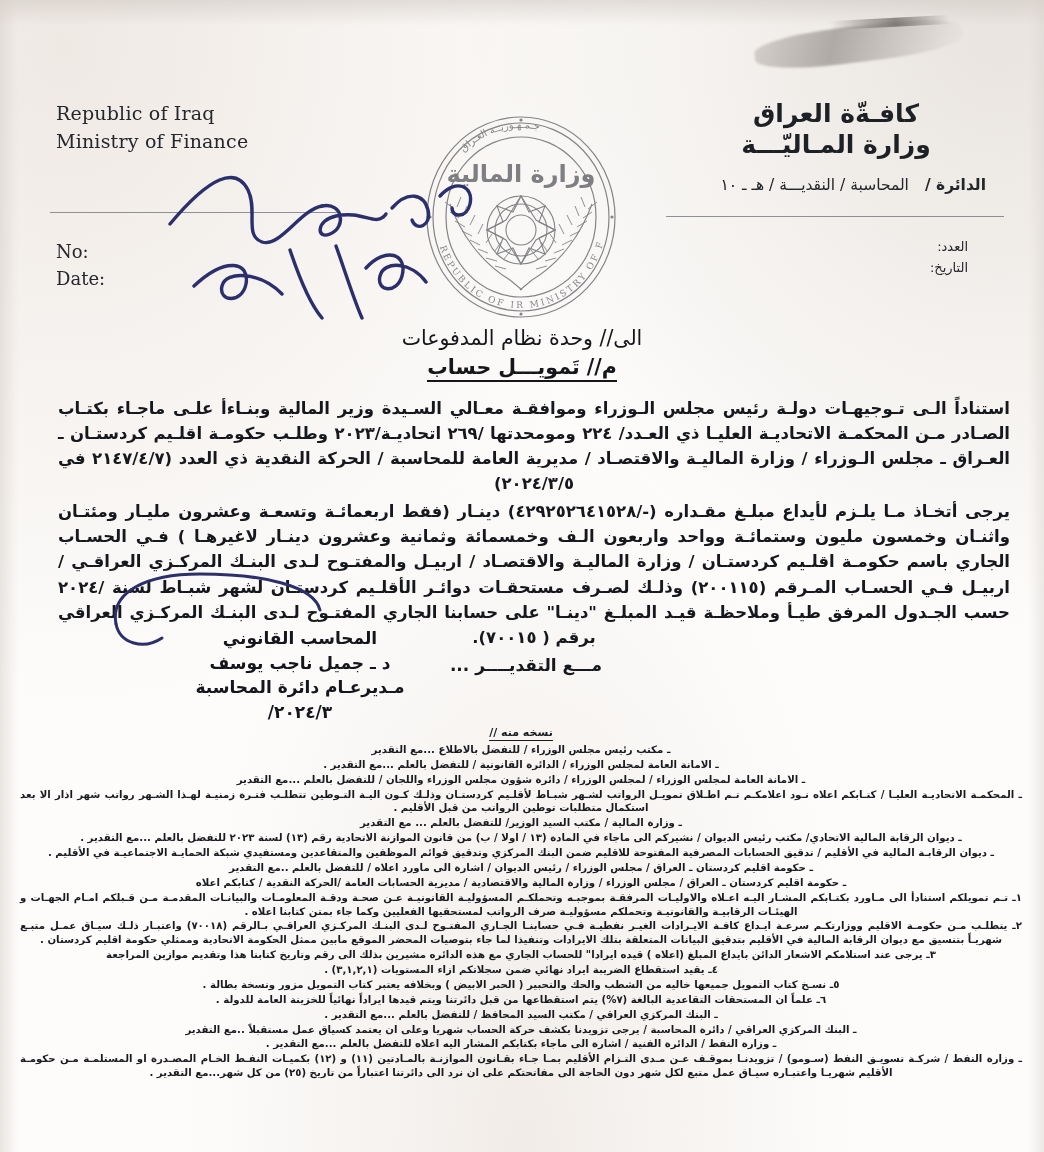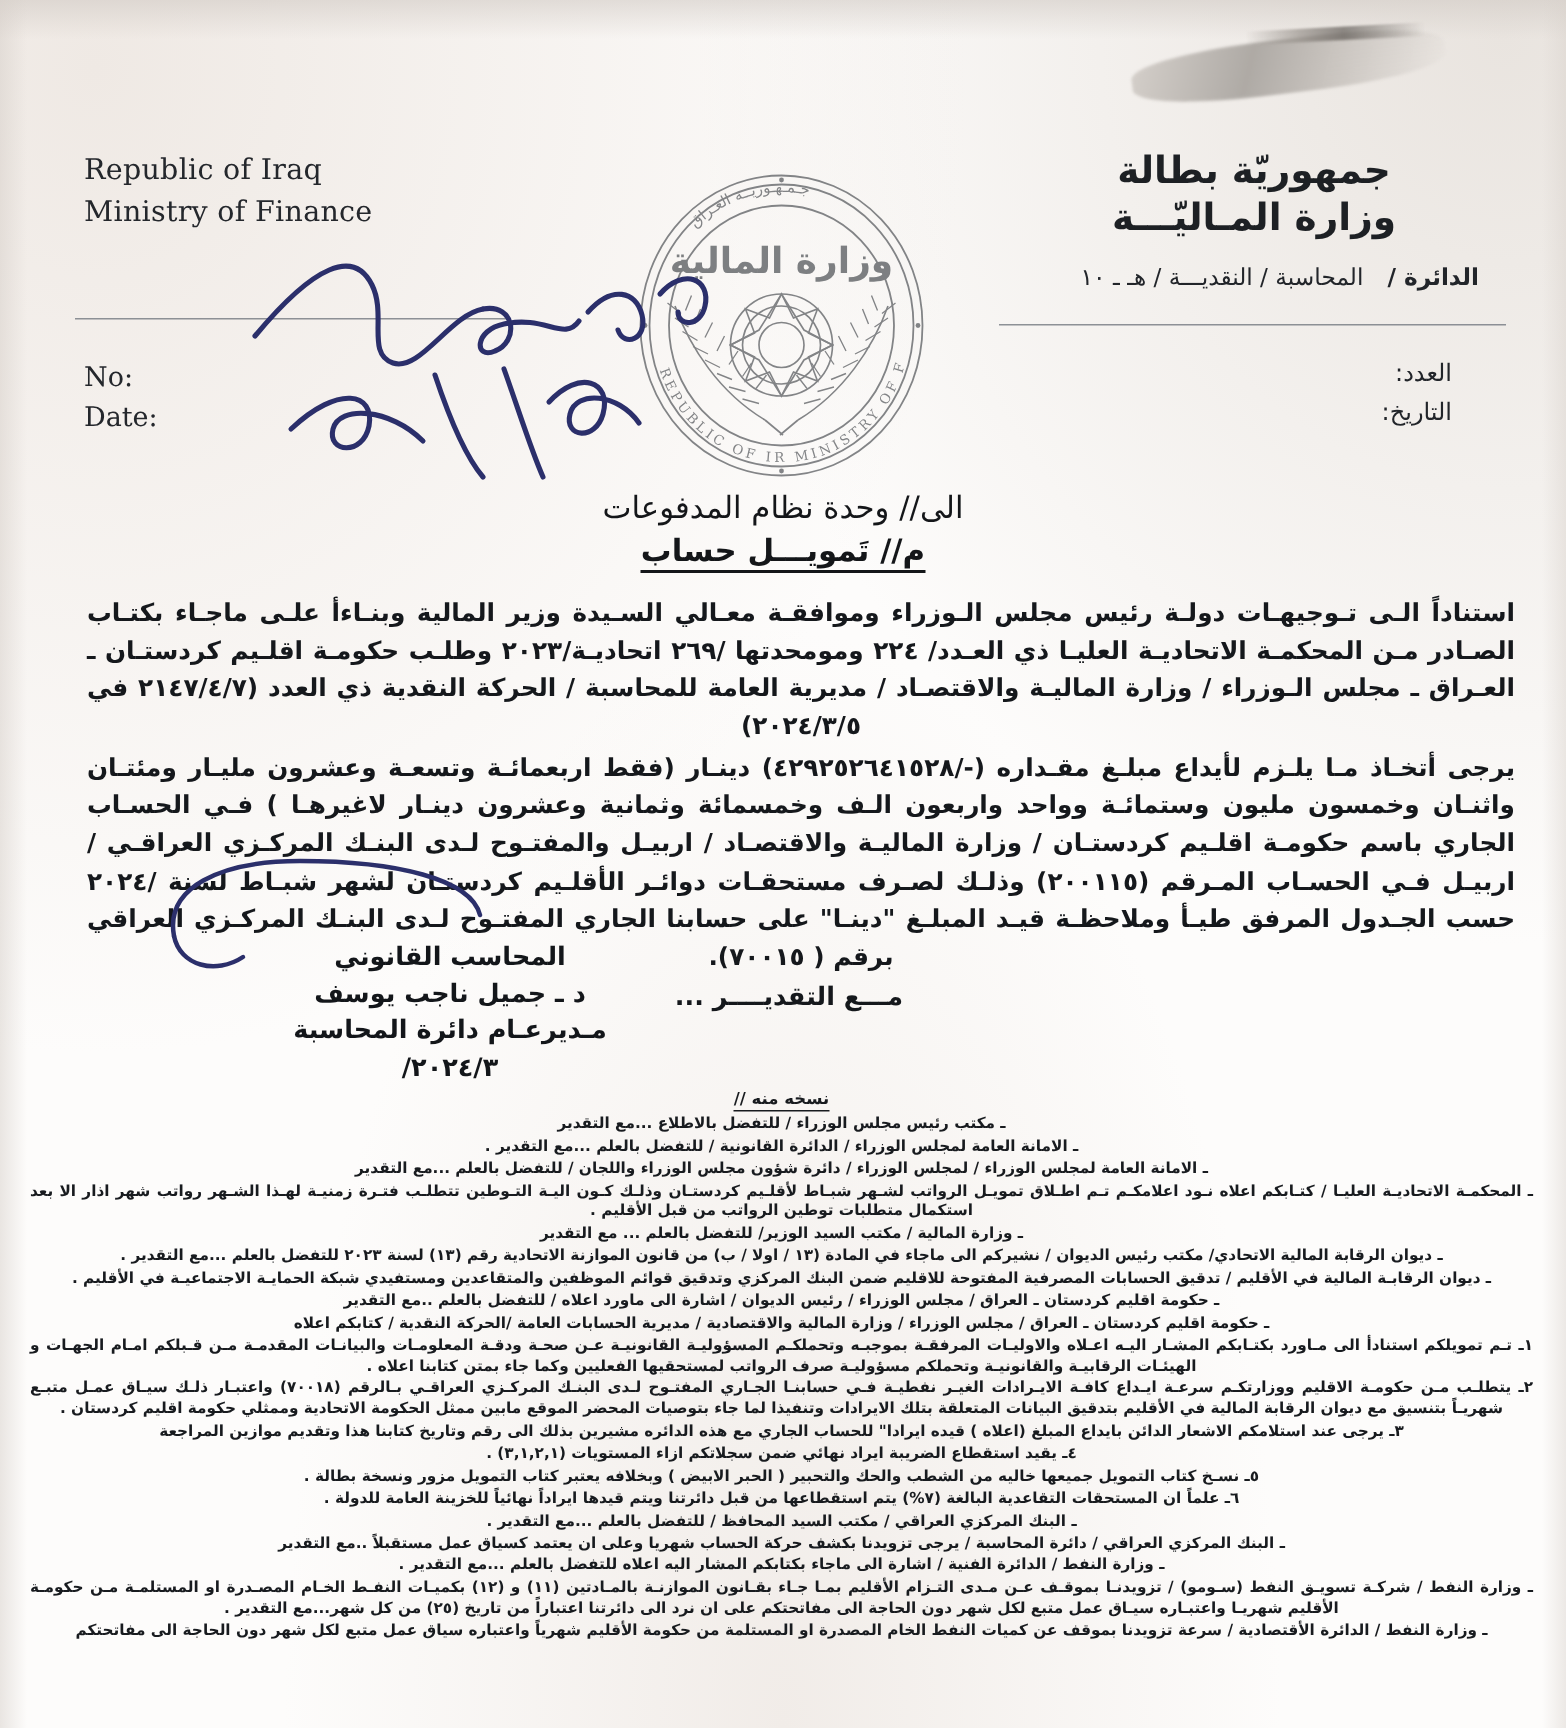--- a/index.html
+++ b/index.html
@@ -44,21 +44,21 @@
 
   .hdr-ar{position:absolute;right:58px;top:98px;text-align:center;direction:rtl;width:300px;}
   .hdr-ar .l1{font-size:25px;font-weight:bold;letter-spacing:1px;color:#1d2024;line-height:1.25;}
   .hdr-ar .l2{font-size:25px;font-weight:bold;letter-spacing:3px;color:#1d2024;line-height:1.3;}
   .dept-row{position:absolute;right:58px;top:176px;width:330px;direction:rtl;display:flex;
     justify-content:flex-start;gap:16px;font-size:15.5px;color:#22252a;white-space:nowrap;}
   .dept-row .k{font-weight:bold;letter-spacing:1px;}
   .dept-row .v{letter-spacing:.6px;}
   .hdr-rule-r{position:absolute;right:40px;top:216px;width:338px;height:1.4px;background:#7a7f86;opacity:.85;}
   .meta-r{position:absolute;right:76px;top:236px;direction:rtl;
-    font-size:16px;line-height:1.65;color:#22252a;}
+    font-size:13px;line-height:1.65;color:#22252a;}
 
   
   .seal{position:absolute;left:398px;top:112px;width:246px;height:210px;opacity:.72;}
 
   
   .to-block{position:absolute;left:0;right:0;top:326px;text-align:center;direction:rtl;}
   .to-line{font-size:20.5px;font-weight:normal;color:#141619;letter-spacing:.3px;margin-bottom:5px;}
   .subj-line{font-size:20.5px;font-weight:bold;color:#141619;display:inline-block;
     border-bottom:2.2px solid #141619;padding-bottom:1px;letter-spacing:.4px;}
 
@@ -98,21 +98,21 @@
     <div>Republic of Iraq</div>
     <div>Ministry of Finance</div>
   </div>
   <div class="hdr-rule-l"></div>
   <div class="nodate">
     <div>No:</div>
     <div>Date:</div>
   </div>
 
   <div class="hdr-ar">
-    <div class="l1">جمهوريّة بطالة</div>
+    <div class="l1">كافـةّة العراق</div>
     <div class="l2">وزارة المـاليّـــة</div>
   </div>
   <div class="dept-row">
     <span class="k">الدائرة /</span>
     <span class="v">المحاسبة / النقديـــة / هـ ـ ١٠</span>
   </div>
   <div class="hdr-rule-r"></div>
   <div class="meta-r">
     <div>العدد:</div>
     <div>التاريخ:</div>
@@ -224,16 +224,15 @@
     <div class="num-item">٢ـ يتطلـب مـن حكومـة الاقليم ووزارتكـم سرعـة ايـداع كافـة الايـرادات الغيـر نفطيـة فـي حسابنـا الجـاري المفتـوح لـدى البنـك المركـزي العراقـي بـالرقم (٧٠٠١٨) واعتبـار ذلـك سيـاق عمـل متبـع شهريـاً بتنسيق مع ديوان الرقابة المالية في الأقليم بتدقيق البيانات المتعلقة بتلك الايرادات وتنفيذا لما جاء بتوصيات المحضر الموقع مابين ممثل الحكومة الاتحادية وممثلي حكومة اقليم كردستان .</div>
     <div class="num-item">٣ـ يرجى عند استلامكم الاشعار الدائن بايداع المبلغ (اعلاه ) قيده ايرادا" للحساب الجاري مع هذه الدائره مشيرين بذلك الى رقم وتاريخ كتابنا هذا وتقديم موازين المراجعة</div>
     <div class="num-item">٤ـ يقيد استقطاع الضريبة ايراد نهائي ضمن سجلاتكم ازاء المستويات (٣,١,٢,١) .</div>
     <div class="num-item">٥ـ نسـخ كتاب التمويل جميعها خاليه من الشطب والحك والتحبير ( الحبر الابيض ) وبخلافه يعتبر كتاب التمويل مزور ونسخة بطالة .</div>
     <div class="num-item">٦ـ علماً ان المستحقات التقاعدية البالغة (٧%) يتم استقطاعها من قبل دائرتنا ويتم قيدها ايراداً نهائياً للخزينة العامة للدولة .</div>
 
     <div class="cc-item">ـ البنك المركزي العراقي / مكتب السيد المحافظ / للتفضل بالعلم ...مع التقدير .</div>
     <div class="cc-item">ـ البنك المركزي العراقي / دائرة المحاسبة / يرجى تزويدنا بكشف حركة الحساب شهريا وعلى ان يعتمد كسياق عمل مستقبلاً ..مع التقدير</div>
     <div class="cc-item">ـ وزارة النفط / الدائرة الفنية / اشارة الى ماجاء بكتابكم المشار اليه اعلاه للتفضل بالعلم ...مع التقدير .</div>
     <div class="cc-item">ـ وزارة النفط / شركـة تسويـق النفط (سـومو) / تزويدنـا بموقـف عـن مـدى التـزام الأقليم بمـا جـاء بقـانون الموازنـة بالمـادتين (١١) و (١٢) بكميـات النفـط الخـام المصـدرة او المستلمـة مـن حكومـة الأقليم شهريـا واعتبـاره سيـاق عمل متبع لكل شهر دون الحاجة الى مفاتحتكم على ان نرد الى دائرتنا اعتباراً من تاريخ (٢٥) من كل شهر...مع التقدير .</div>
-    <div class="cc-item">ـ وزارة النفط / الدائرة الأقتصادية / سرعة تزويدنا بموقف عن كميات النفط الخام المصدرة او المستلمة من حكومة الأقليم شهرياً واعتباره سياق عمل متبع لكل شهر دون الحاجة الى مفاتحتكم</div>
   </div>
 
 </div>
 
 </body></html>

